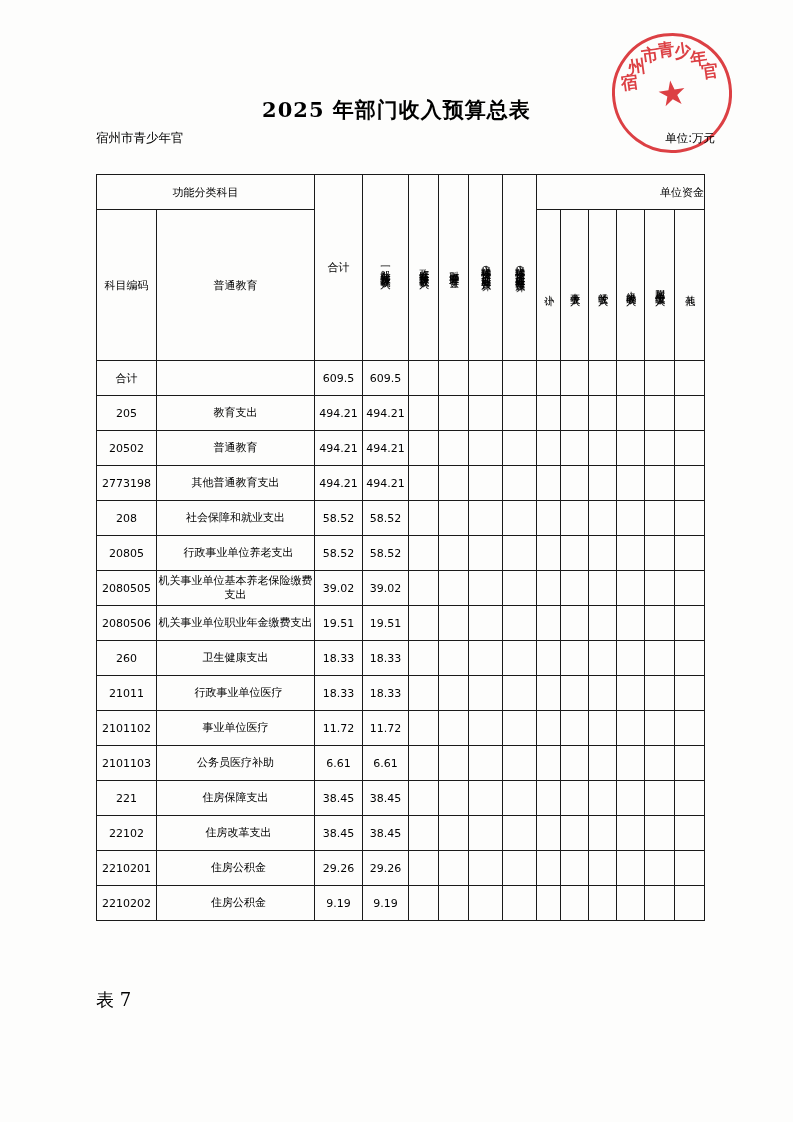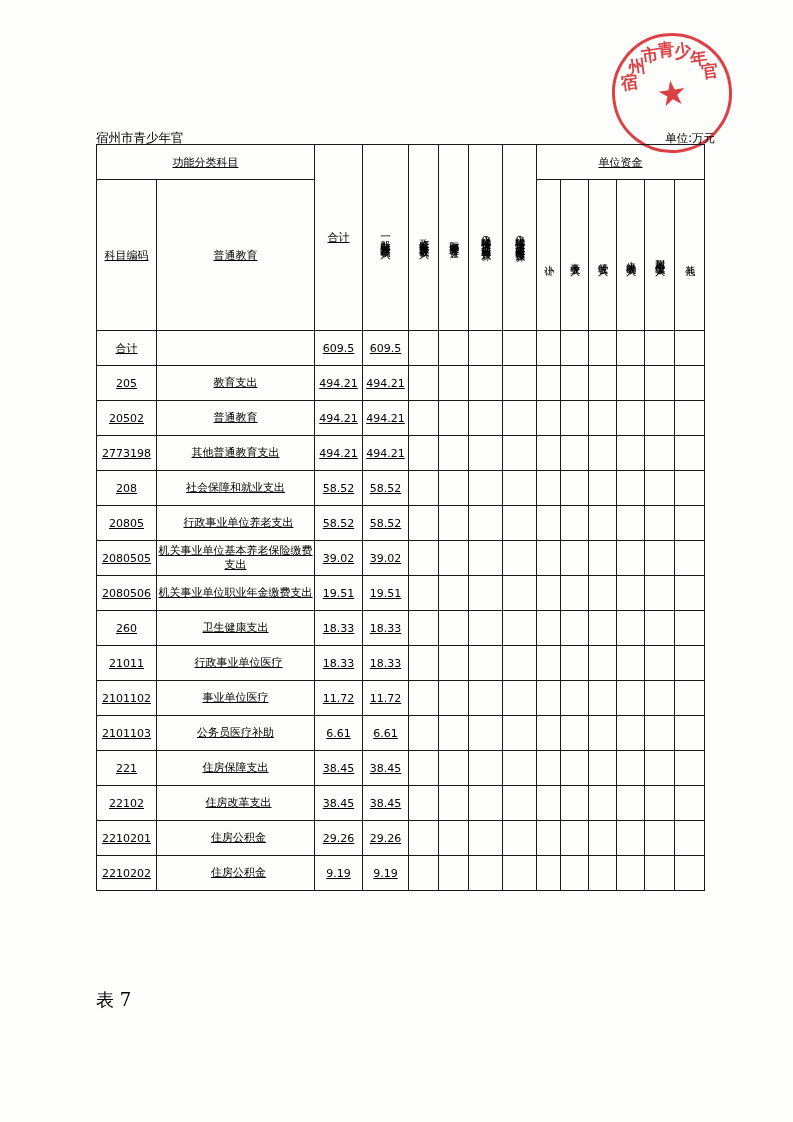--- a/index.html
+++ b/index.html
@@ -86,23 +86,22 @@
   .unit-note {
     position: absolute;
     right: 78px; top: 131px;
     font-size: 11.5px;
   }
 
   
   .tbl-wrap {
     position: absolute;
     left: 96px;
-    top: 144px;
+    top: 174px;
     width: 608px;
-    text-decoration: underline;
   }
   table.budget {
     border-collapse: collapse;
     width: 608px;
     table-layout: fixed;
   }
   table.budget td, table.budget th {
     border: 1px solid #1a1a1a;
     padding: 0;
     font-weight: normal;
@@ -170,20 +169,21 @@
       <span class="seal-char" style="transform: rotate(-68deg) translate(0,-44px) rotate(68deg);">宿</span>
       <span class="seal-char" style="transform: rotate(-45deg) translate(0,-44px) rotate(45deg);">州</span>
       <span class="seal-char" style="transform: rotate(-22deg) translate(0,-44px) rotate(22deg);">市</span>
       <span class="seal-char" style="transform: rotate(0deg) translate(0,-44px) rotate(0deg);">青</span>
       <span class="seal-char" style="transform: rotate(22deg) translate(0,-44px) rotate(-22deg);">少</span>
       <span class="seal-char" style="transform: rotate(45deg) translate(0,-44px) rotate(-45deg);">年</span>
       <span class="seal-char" style="transform: rotate(68deg) translate(0,-44px) rotate(-68deg);">官</span>
     </div>
   </div>
 
+  <div class="doc-title">2025 年部门收入预算总表</div>
   <div class="dept-name">宿州市青少年官</div>
   <div class="unit-note">单位:万元</div>
 
   <div class="tbl-wrap">
     <table class="budget">
       <colgroup>
         <col style="width:60px">
         <col style="width:158px">
         <col style="width:48px">
         <col style="width:46px">
@@ -200,21 +200,21 @@
       </colgroup>
       <thead>
         <tr>
           <th colspan="2" class="hhead" style="height:34px;">功能分类科目</th>
           <th rowspan="2" class="hhead">合计</th>
           <th rowspan="2" class="vhead"><span class="vtext">一般公共预算拨款收入</span></th>
           <th rowspan="2" class="vhead"><span class="vtext narrow">政府性基金预算拨款收入</span></th>
           <th rowspan="2" class="vhead"><span class="vtext narrow">财政专户管理资金</span></th>
           <th rowspan="2" class="vhead"><span class="vtext narrow">上级转移支付（提前下达一般公共预算）</span></th>
           <th rowspan="2" class="vhead"><span class="vtext narrow">上级转移支付（提前下达政府性基金预算）</span></th>
-          <th colspan="6" class="hhead" style="height:34px;">单位资金</th>
+          <th colspan="6" class="hhead" style="height:34px;text-align:right;">单位资金</th>
         </tr>
         <tr>
           <th class="hhead" style="height:116px;">科目编码</th>
           <th class="hhead">普通教育</th>
           <th class="vhead" style="height:116px;"><span class="vtext narrow" style="max-height:110px;">小计</span></th>
           <th class="vhead"><span class="vtext narrow" style="max-height:110px;">事业收入</span></th>
           <th class="vhead"><span class="vtext narrow" style="max-height:110px;">经营收入</span></th>
           <th class="vhead"><span class="vtext narrow" style="max-height:110px;">上级补助收入</span></th>
           <th class="vhead"><span class="vtext narrow" style="max-height:110px;">附属单位上缴收入</span></th>
           <th class="vhead"><span class="vtext narrow" style="max-height:110px;">其他</span></th>

